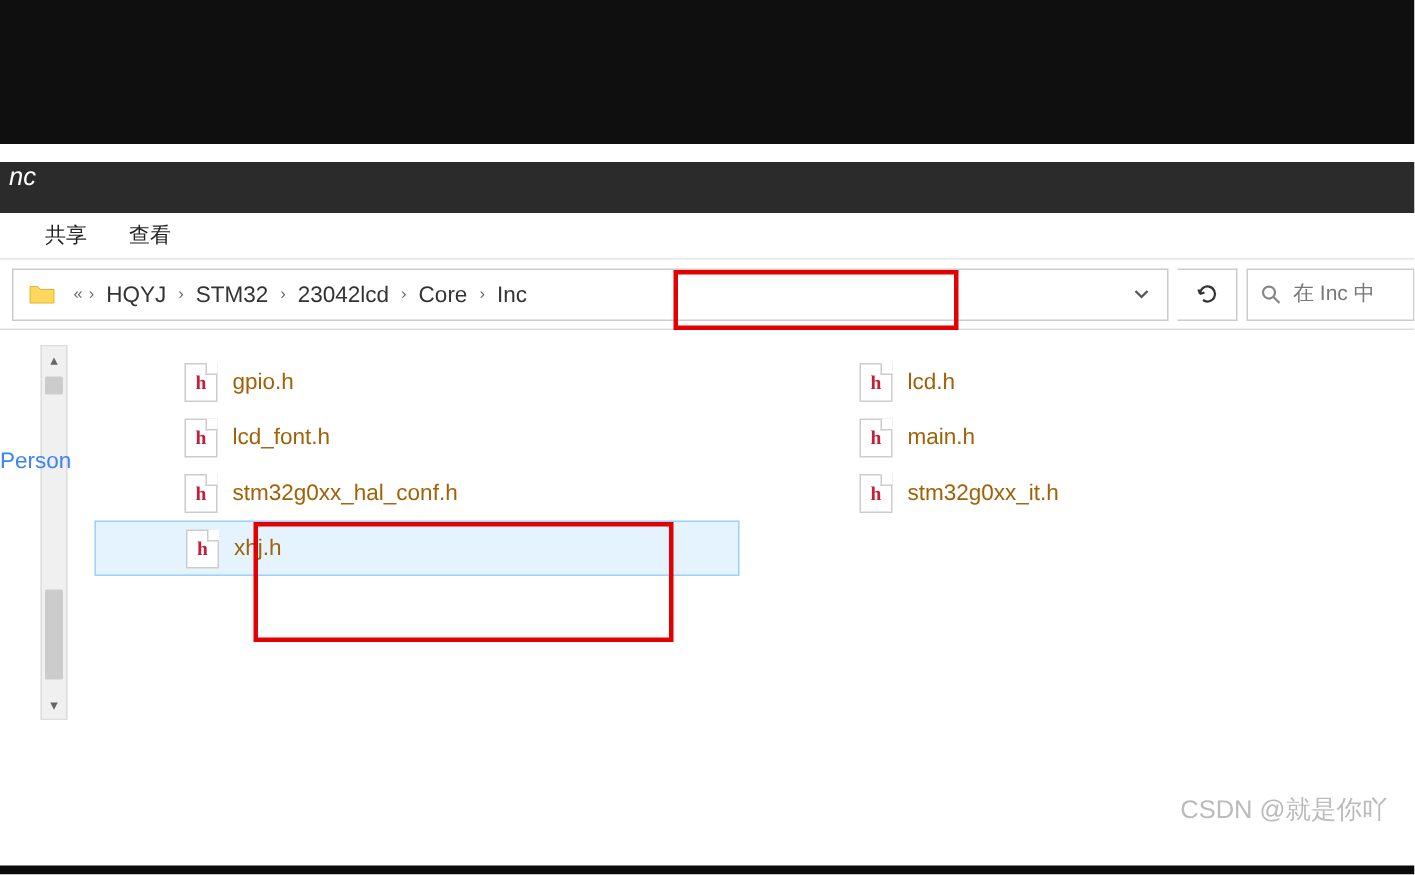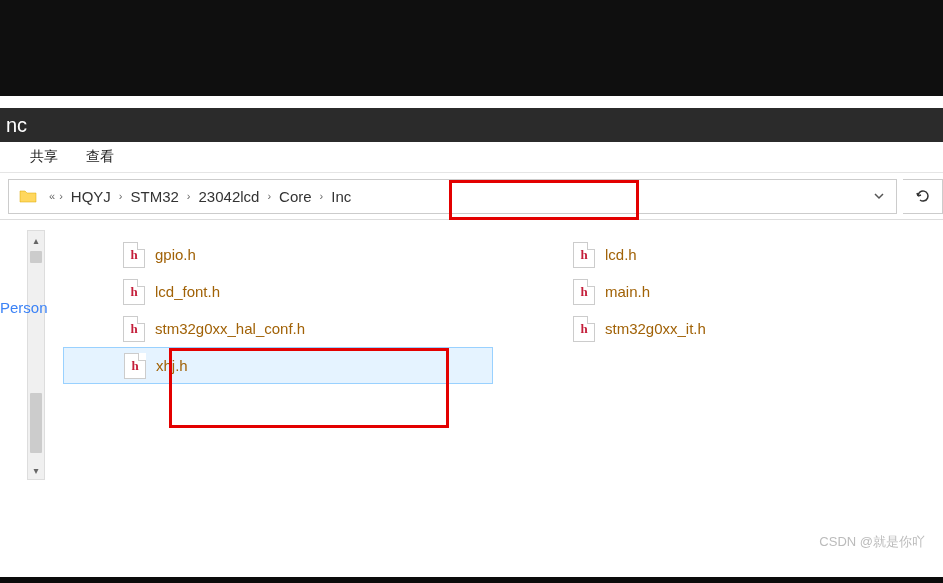--- a/index.html
+++ b/index.html
@@ -1,20 +1,20 @@
 <!DOCTYPE html>
 <html><head>
   <meta charset="utf-8">
   <style>
     * { margin: 0; padding: 0; box-sizing: border-box; font-family: "Microsoft YaHei", "Segoe UI", sans-serif; }
     body { width: 943px; height: 583px; background: #fff; overflow: hidden; position: relative; }
     
     .top-black-bar { height: 96px; background: #0f0f0f; }
     .gap-bar { height: 12px; background: #fff; }
-    .title-bar { height: 34px; background: #2b2b2b; color: #fff; display: flex; align-items: center; padding-left: 6px; font-size: 20px; }
+    .title-bar { height: 34px; background: #2b2b2b; color: #fff; display: flex; padding-left: 6px; font-size: 17px; font-style: italic; }
     .menu-bar { height: 31px; background: #fff; display: flex; align-items: center; gap: 28px; padding-left: 30px; font-size: 14px; color: #222; border-bottom: 1px solid #e5e5e5; }
     .menu-item { cursor: pointer; }
     
     .address-row { height: 47px; display: flex; align-items: center; border-bottom: 1px solid #ddd; }
     .address-bar { flex: 1; height: 35px; border: 1px solid #ccc; margin: 0 6px 0 8px; display: flex; align-items: center; font-size: 15px; color: #333; position: relative; }
     .folder-icon { width: 22px; height: 22px; margin: 0 8px; display: flex; align-items: center; justify-content: center; }
     .crumb { padding: 0 6px; height: 100%; display: flex; align-items: center; cursor: pointer; }
     .chev { color: #666; font-size: 11px; padding: 0 2px; }
     .addr-dropdown { margin-left: auto; width: 34px; display: flex; align-items: center; justify-content: center; color: #555; cursor: pointer; }
     .refresh-btn { width: 40px; height: 35px; display: flex; align-items: center; justify-content: center; border: 1px solid #ccc; border-left: none; color: #333; font-size: 16px; cursor: pointer; }
@@ -36,21 +36,21 @@
     .file-col { width: 430px; }
     .file-item { display: flex; align-items: center; height: 37px; padding-left: 60px; cursor: pointer; position: relative; }
     .file-item.selected { border: 1px solid #99d1ff; background: #e5f3ff; }
     .h-icon { width: 22px; height: 26px; background: #fff; border: 1px solid #ccc; position: relative; margin-right: 10px; display: flex; align-items: center; justify-content: center; }
     .h-icon::before { content: ''; position: absolute; top: -1px; right: -1px; width: 7px; height: 7px; background: #fff; border-left: 1px solid #ccc; border-bottom: 1px solid #ccc; }
     .h-letter { color: #c41e3a; font-weight: bold; font-size: 13px; font-family: Georgia, serif; }
     .file-name { font-size: 15px; color: #a16207; }
     
     .red-box-file { position: absolute; left: 122px; top: 128px; width: 280px; height: 80px; border: 3px solid #e30000; pointer-events: none; }
     
-    .watermark { position: absolute; right: 18px; bottom: 32px; font-size: 13px; color: #bbb; }
+    .watermark { position: absolute; right: 18px; bottom: 32px; font-size: 17px; color: #bbb; }
     .bottom-black { position: absolute; bottom: 0; left: 0; right: 0; height: 6px; background: #0a0a0a; }
   </style>
 </head>
 <body>
 
 <div class="top-black-bar"></div>
 <div class="gap-bar"></div>
 <div class="title-bar">
   <span>nc</span>
 </div>
@@ -81,20 +81,27 @@
       <svg width="12" height="12" viewBox="0 0 12 12">
           <path fill="none" stroke="#555" stroke-width="1.5" d="M2 4 l4 4 l4 -4"></path>
         </svg>
     </span>
     <div class="red-box-crumb"></div>
   </div>
   <div class="refresh-btn">
     <svg width="16" height="16" viewBox="0 0 16 16">
         <path fill="none" stroke="#333" stroke-width="1.5" d="M3 8 a5 5 0 1 1 2 4 M3 8 l-1 -3 M3 8 l3 -1"></path>
       </svg>
+  </div>
+  <div class="search-box">
+    <svg width="14" height="14" viewBox="0 0 14 14">
+        <circle cx="6" cy="6" r="4" fill="none" stroke="#888" stroke-width="1.5"></circle>
+        <line x1="9" y1="9" x2="13" y2="13" stroke="#888" stroke-width="1.5"></line>
+      </svg>
+    <span>在 Inc 中</span>
   </div>
 </div>
 
 <div class="content-area">
   <div class="left-col">
     <div class="vscroll">
       <div class="vscroll-up">▴</div>
       <div class="vscroll-thumb"></div>
       <div class="vscroll-thumb2"></div>
       <div class="vscroll-down" style="position:absolute;bottom:0;left:0;right:0">▾</div>

